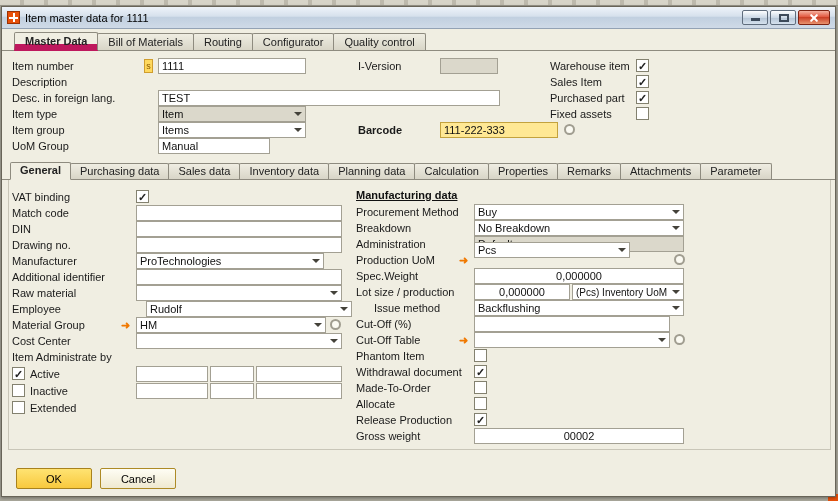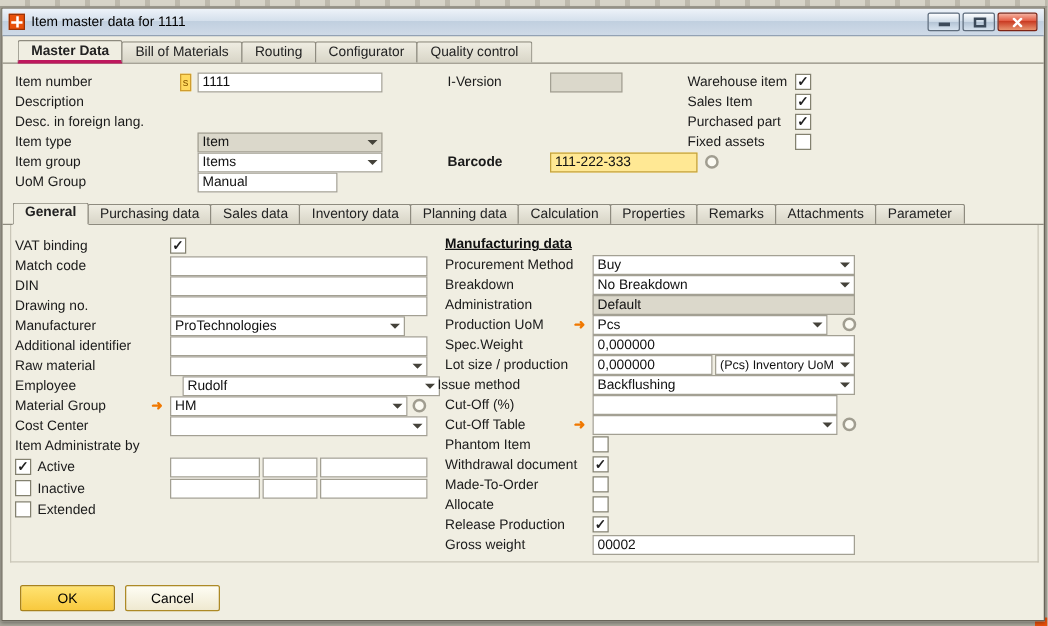--- a/index.html
+++ b/index.html
@@ -19,29 +19,29 @@
 .wbtn.close{width:32px;background:linear-gradient(#f5b1a0,#e25941 45%,#c93a22 46%,#e8936f);border-color:#7e2313}
 .g-min{position:absolute;left:8px;bottom:3px;width:9px;height:3px;background:#3c4a5a}
 .g-max{position:absolute;left:8px;top:3px;width:10px;height:8px;border:2px solid #3c4a5a;background:transparent}
 .g-x1,.g-x2{position:absolute;left:14px;top:2px;width:2px;height:10px;background:#fff;border-radius:1px}
 .g-x1{transform:rotate(45deg)}.g-x2{transform:rotate(-45deg)}
 .tabbar{position:absolute;display:flex;align-items:flex-end;border-bottom:1px solid #8e8b7f}
 .maintabs{left:0;top:25px;width:100%;height:19px;padding-left:12px}
 .subtabs{left:0;top:155px;width:100%;height:18px;padding-left:8px}
 .tab{height:17px;line-height:16px;padding:0 10px;border:1px solid #8e8b7f;border-bottom:none;background:linear-gradient(#efede2,#d8d5c7);color:#222;border-radius:2px 2px 0 0;white-space:nowrap}
 .tab+.tab{margin-left:-1px}
-.maintabs .tab.active{background:#f0eee2;height:19px;margin-bottom:-1px;border-bottom:3px solid #be185d;font-weight:bold}
+.maintabs .tab.active{background:#f0eee2;height:19px;margin-bottom:-1px;border-bottom:7px solid #be185d;font-weight:bold}
 .subtabs .tab{height:16px;line-height:15px;padding:0 9px}
 .subtabs .tab.active{background:#f0eee2;height:18px;margin-bottom:-1px;border-bottom:1px solid #f0eee2;font-weight:bold}
 .frame{position:absolute;left:6px;top:173px;width:823px;height:270px;border:1px solid #c9c6b8;border-top:none}
 .lbl{position:absolute;height:16px;line-height:16px;white-space:nowrap;color:#1a1a1a}
 .heading{position:absolute;font-weight:bold;text-decoration:underline;height:15px;line-height:15px}
 .field{position:absolute;height:16px;background:#fff;border:1px solid #a3a093;display:flex;align-items:center;padding:0 3px;overflow:hidden}
 .field .val{white-space:nowrap;overflow:hidden}
-.field.num{justify-content:flex-start}
+.field.num{justify-content:center}
 .field.dis{background:#dbd8cb}
 .field.hl{background:#ffe894;border-color:#c3a23e}
 .field.dd{padding-right:15px}
 .ddbtn{position:absolute;right:0;top:0;width:14px;height:14px;display:flex;align-items:center;justify-content:center}
 .tri{width:0;height:0;border-left:4px solid transparent;border-right:4px solid transparent;border-top:4px solid #44423a}
 .cb{position:absolute;width:13px;height:13px;background:#fff;border:1px solid #83816f;display:flex;align-items:center;justify-content:center;font-size:11px;font-weight:bold;color:#222;line-height:12px}
 .smark{position:absolute;width:9px;height:14px;background:#ffd95e;border:1px solid #cf9d2e;font-size:9px;line-height:12px;text-align:center;color:#8a5a00}
 .larr{position:absolute;color:#f07800;font-weight:bold;font-size:11px;line-height:12px}
 .ring{position:absolute;width:11px;height:11px;border:2px solid #a09d90;border-radius:50%;background:#fbfaf2}
 .btn{position:absolute;width:76px;height:21px;display:flex;align-items:center;justify-content:center;border:1px solid #ad8a26;border-radius:2px;background:linear-gradient(#fefdf4,#efe9d0);font-size:11px;color:#000}
@@ -95,20 +95,23 @@
         <span>✓</span>
       </span>
 
     <span class="lbl" style="left:10px;top:67px">Description</span>
     <span class="lbl" style="left:548px;top:67px">Sales Item</span>
     <span class="cb" style="left:634px;top:68px">
         <span>✓</span>
       </span>
 
     <span class="lbl" style="left:10px;top:83px">Desc. in foreign lang.</span>
+    <div class="field" style="left:156px;top:83px;width:342px">
+        <span class="val">TEST</span>
+      </div>
     <span class="lbl" style="left:548px;top:83px">Purchased part</span>
     <span class="cb" style="left:634px;top:84px">
         <span>✓</span>
       </span>
 
     <span class="lbl" style="left:10px;top:99px">Item type</span>
     <div class="field dd dis" style="left:156px;top:99px;width:148px">
         <span class="val">Item</span>
         <span class="ddbtn">
           <span class="tri"></span>
@@ -272,21 +275,21 @@
         </span>
       </div>
 
     <span class="lbl" style="left:354px;top:229px">Administration</span>
     <div class="field dis" style="left:472px;top:229px;width:210px">
         <span class="val">Default</span>
       </div>
 
     <span class="lbl" style="left:354px;top:245px">Production UoM</span>
     <span class="larr" style="left:457px;top:247px">➜</span>
-    <div class="field dd" style="left:472px;top:245px;width:188px">
+    <div class="field dd" style="left:472px;top:235px;width:156px">
         <span class="val">Pcs</span>
         <span class="ddbtn">
           <span class="tri"></span>
         </span>
       </div>
     <span class="ring" style="left:672px;top:247px"></span>
 
     <span class="lbl" style="left:354px;top:261px">Spec.Weight</span>
     <div class="field num" style="left:472px;top:261px;width:210px">
         <span class="val">0,000000</span>
@@ -296,21 +299,21 @@
     <div class="field num" style="left:472px;top:277px;width:96px">
         <span class="val">0,000000</span>
       </div>
     <div class="field dd" style="left:570px;top:277px;width:112px;font-size:10px">
         <span class="val">(Pcs) Inventory UoM</span>
         <span class="ddbtn">
           <span class="tri"></span>
         </span>
       </div>
 
-    <span class="lbl" style="left:348px;top:293px">Issue method</span>
+    <span class="lbl" style="left:372px;top:293px">Issue method</span>
     <div class="field dd" style="left:472px;top:293px;width:210px">
         <span class="val">Backflushing</span>
         <span class="ddbtn">
           <span class="tri"></span>
         </span>
       </div>
 
     <span class="lbl" style="left:354px;top:309px">Cut-Off (%)</span>
     <div class="field" style="left:472px;top:309px;width:196px">
         <span class="val"></span>

